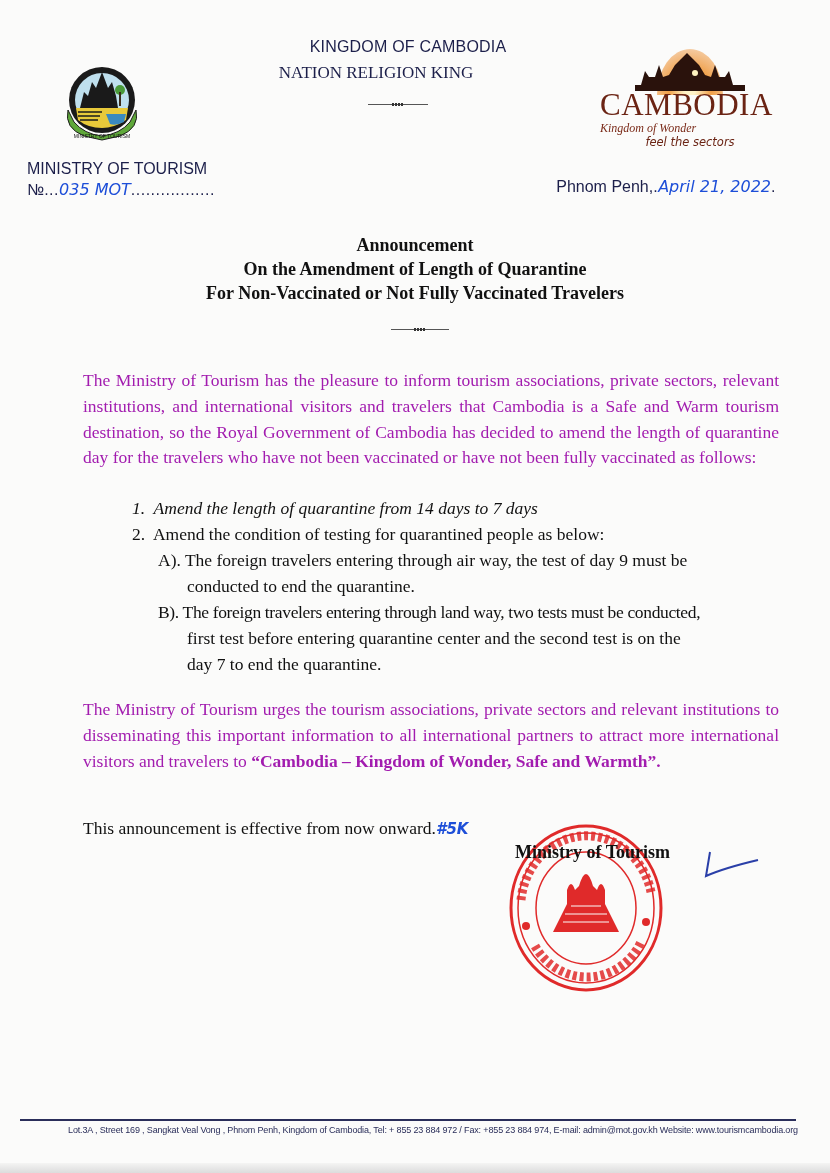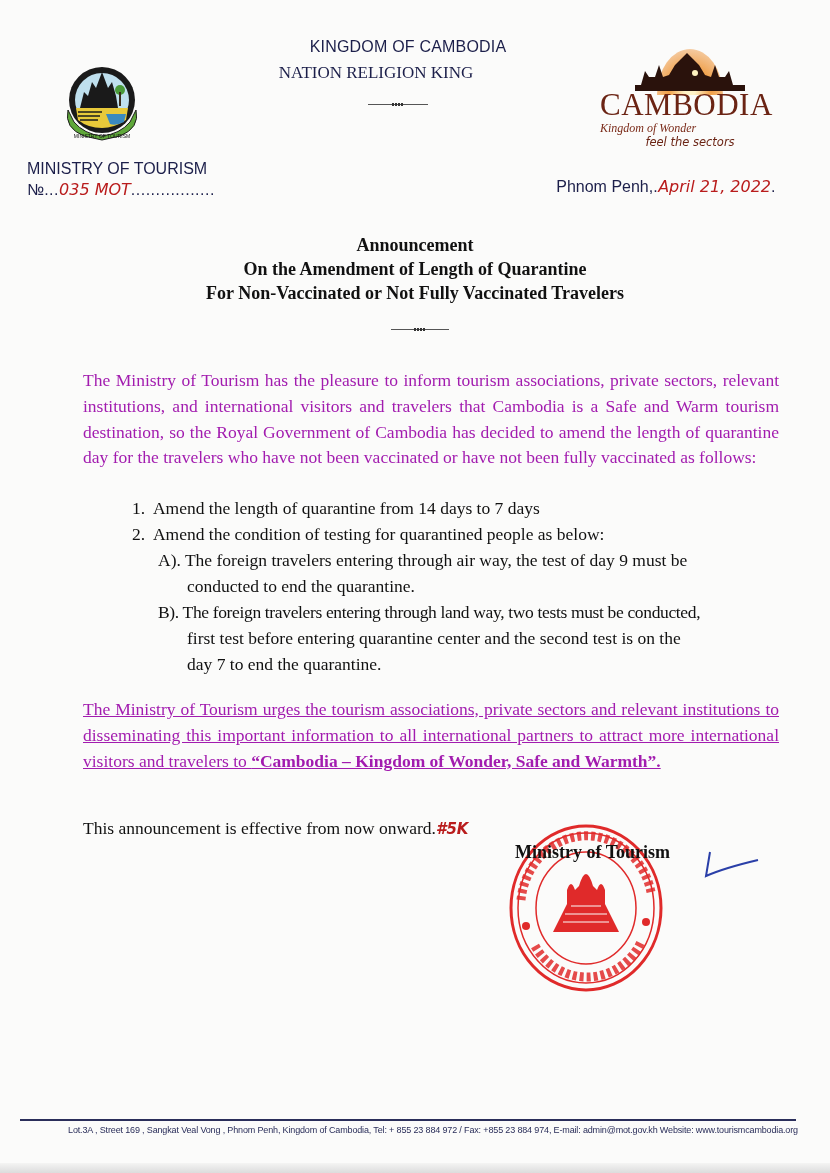--- a/index.html
+++ b/index.html
@@ -53,40 +53,40 @@
 
   
   .ministry-label {
     left: 27px; top: 160px; font-family: "Liberation Sans", sans-serif; font-size: 16px; color: #1c1f4a;
   }
   .ref-line {
     left: 27px; top: 180px; font-family: "Liberation Sans", sans-serif; font-size: 16px; color: #1c1f4a;
   }
   .dots { letter-spacing: 0.5px; }
   .hand {
-    font-family: "DejaVu Sans", sans-serif; font-style: italic; color: #b91c1c; font-size: 16px;
+    font-family: "DejaVu Sans", sans-serif; font-style: italic; color: #1d4ed8; font-size: 16px;
   }
   .date-line {
     right: 54px; top: 177px; font-family: "Liberation Sans", sans-serif; font-size: 16px; color: #1c1f4a;
   }
 
   
   .title-block {
     left: 0; width: 830px; top: 233px; text-align: center;
     font-family: "Liberation Serif", serif; font-weight: bold; font-size: 18px; line-height: 24px;
   }
 
   
   .para {
     left: 83px; width: 696px; font-size: 17.5px; line-height: 25.8px; text-align: justify; color: #a21caf;
   }
   .p1 { top: 368px; }
   .list { left: 83px; width: 696px; font-size: 17.5px; line-height: 25.8px; color: #111; }
   .list .li { position: absolute; white-space: nowrap; }
-  .p2 { top: 697px; text-decoration: underline; }
+  .p2 { top: 697px; }
   .p3 { top: 818px; left: 83px; font-size: 17.5px; color: #111; }
   .bold { font-weight: bold; }
 
   
   .stamp { left: 507px; top: 822px; width: 158px; height: 172px; }
   .sign-title {
     left: 515px; top: 842px; font-family: "Liberation Serif", serif; font-weight: bold; font-size: 18px; color: #111;
   }
 
   
@@ -142,21 +142,21 @@
 <div class="abs title-block">
   <div>Announcement</div>
   <div>On the Amendment of Length of Quarantine</div>
   <div>For Non-Vaccinated or Not Fully Vaccinated Travelers</div>
 </div>
 <div class="abs divider-orn" style="left:391px; top:329px; width:58px;"></div>
 
 <div class="abs para p1">The Ministry of Tourism has the pleasure to inform tourism associations, private sectors, relevant institutions, and international visitors and travelers that Cambodia is a Safe and Warm tourism destination, so the Royal Government of Cambodia has decided to amend the length of quarantine day for the travelers who have not been vaccinated or have not been fully vaccinated as follows:</div>
 
 <div class="abs list" style="top:0;">
-  <div class="li" style="left:49px; top:496px;">
+  <div class="li" style="left:49px; top:496px;font-style:italic;">
     <span>1.</span>&nbsp; <span>Amend the length of quarantine from 14 days to 7 days</span>
   </div>
   <div class="li" style="left:49px; top:522px;">
     <span>2.</span>&nbsp; <span>Amend the condition of testing for quarantined people as below:</span>
   </div>
   <div class="li" style="left:75px; top:548px;">
     <span>A).</span> <span>The foreign travelers entering through air way, the test of day 9 must be</span>
   </div>
   <div class="li" style="left:104px; top:574px;">conducted to end the quarantine.</div>
   <div class="li" style="left:75px; top:600px; letter-spacing:-0.35px;">

